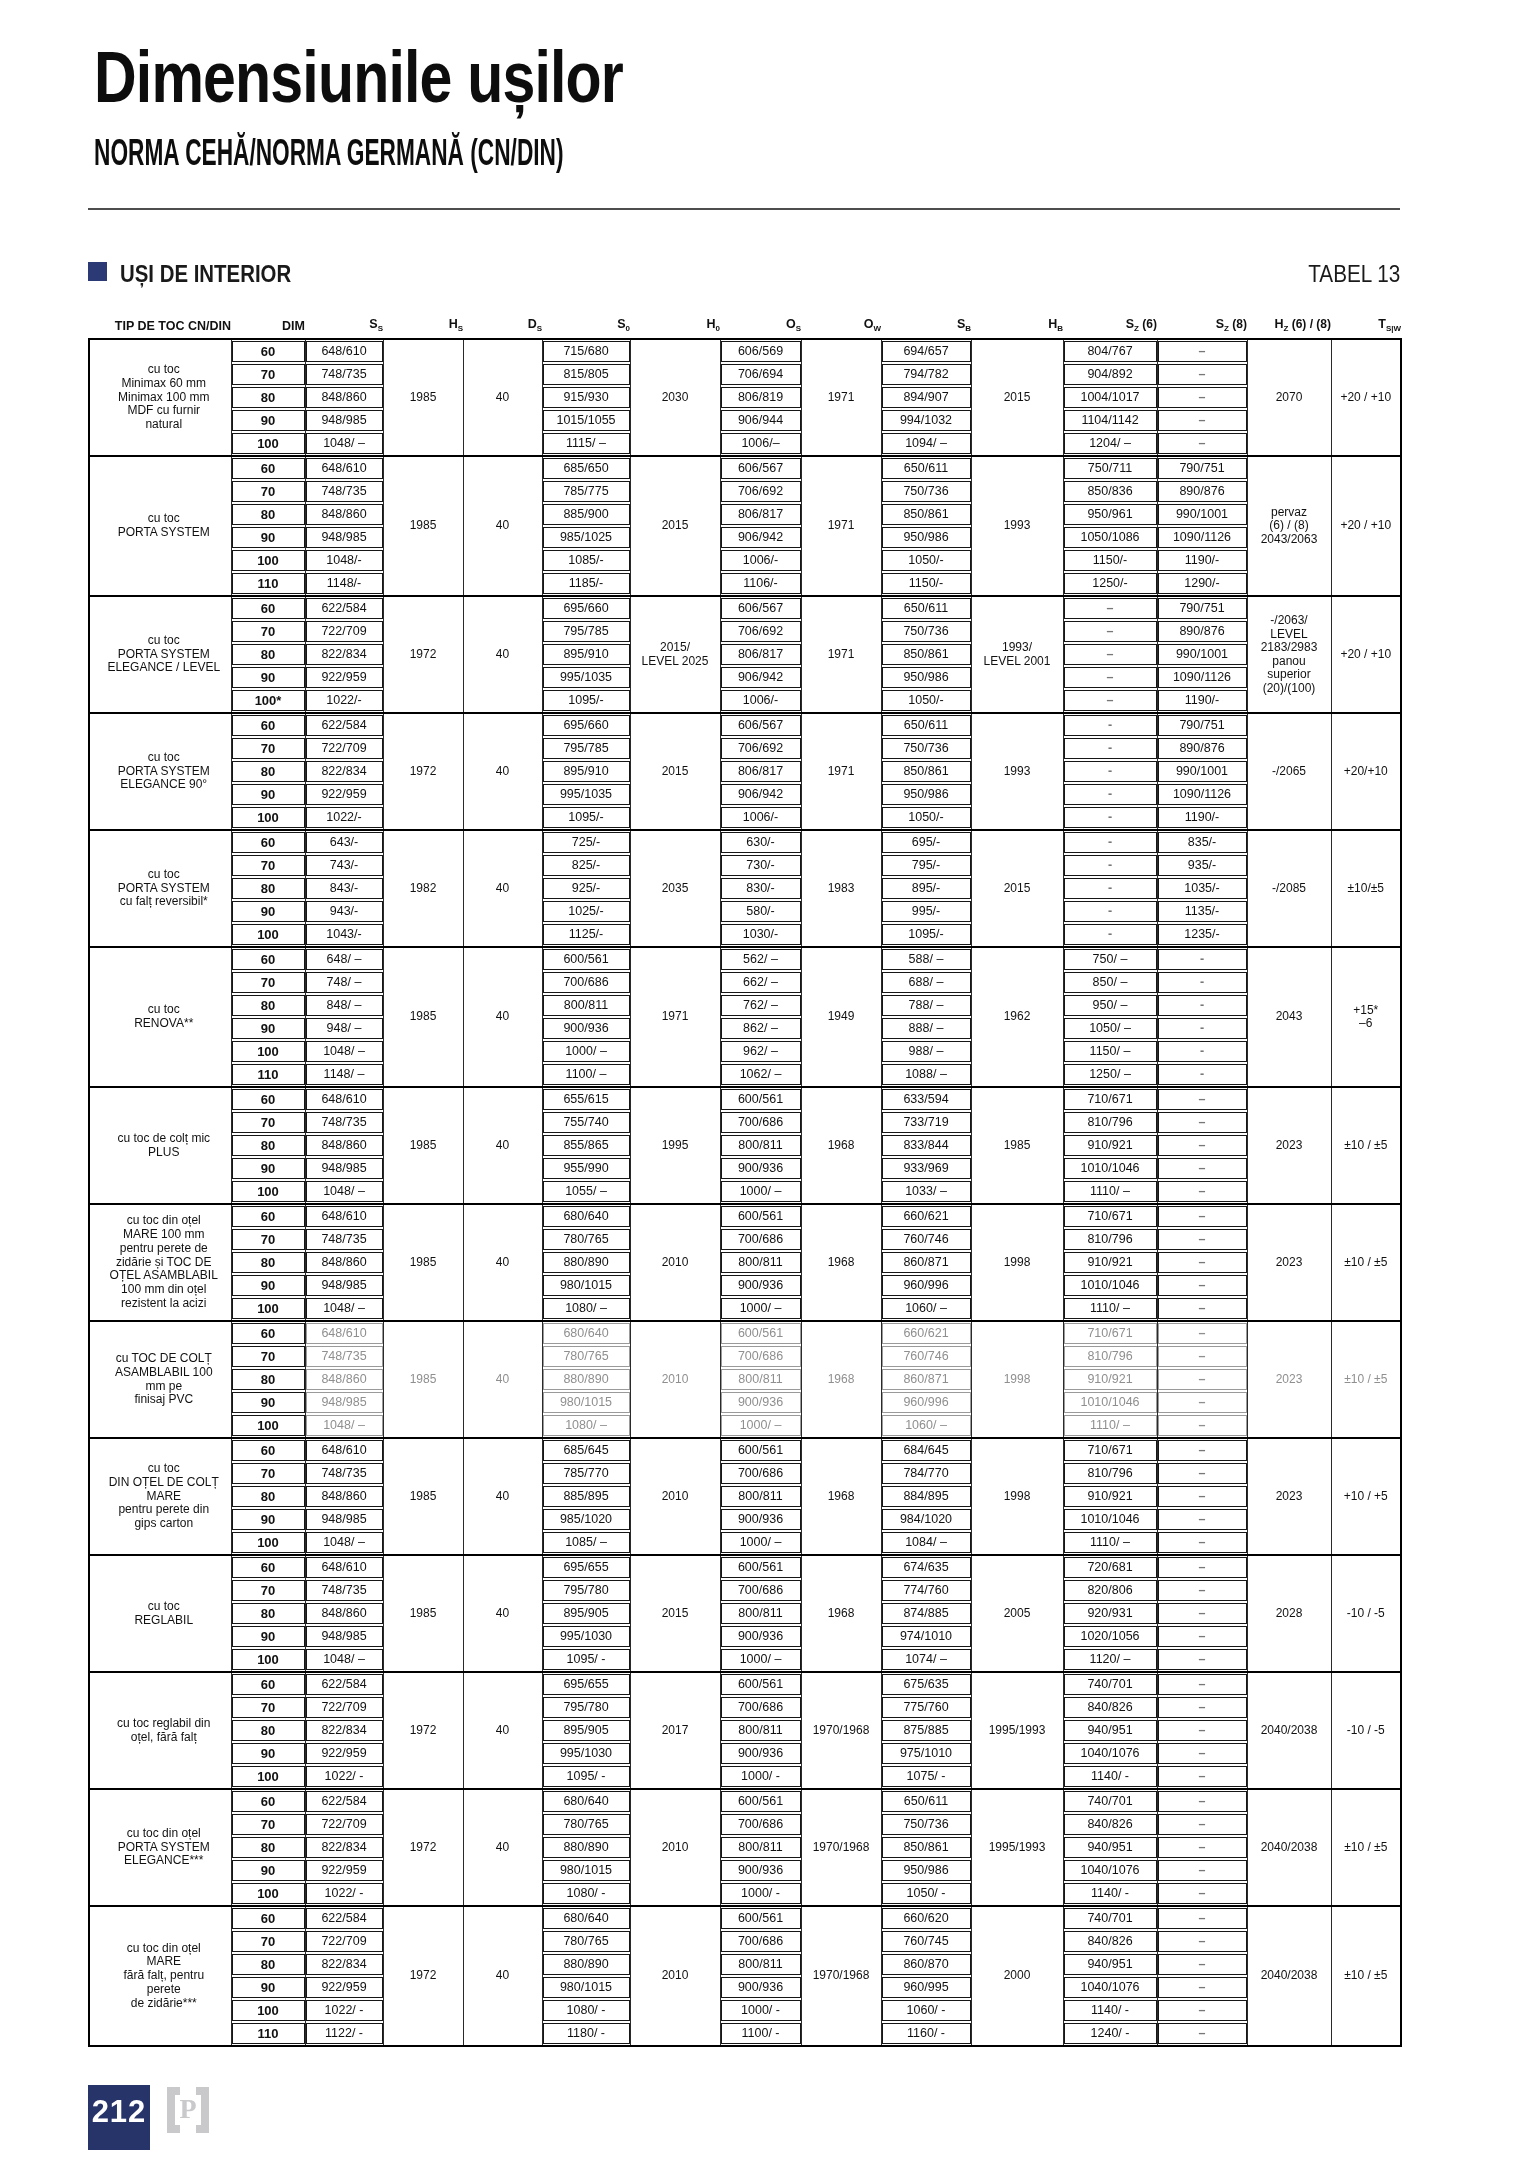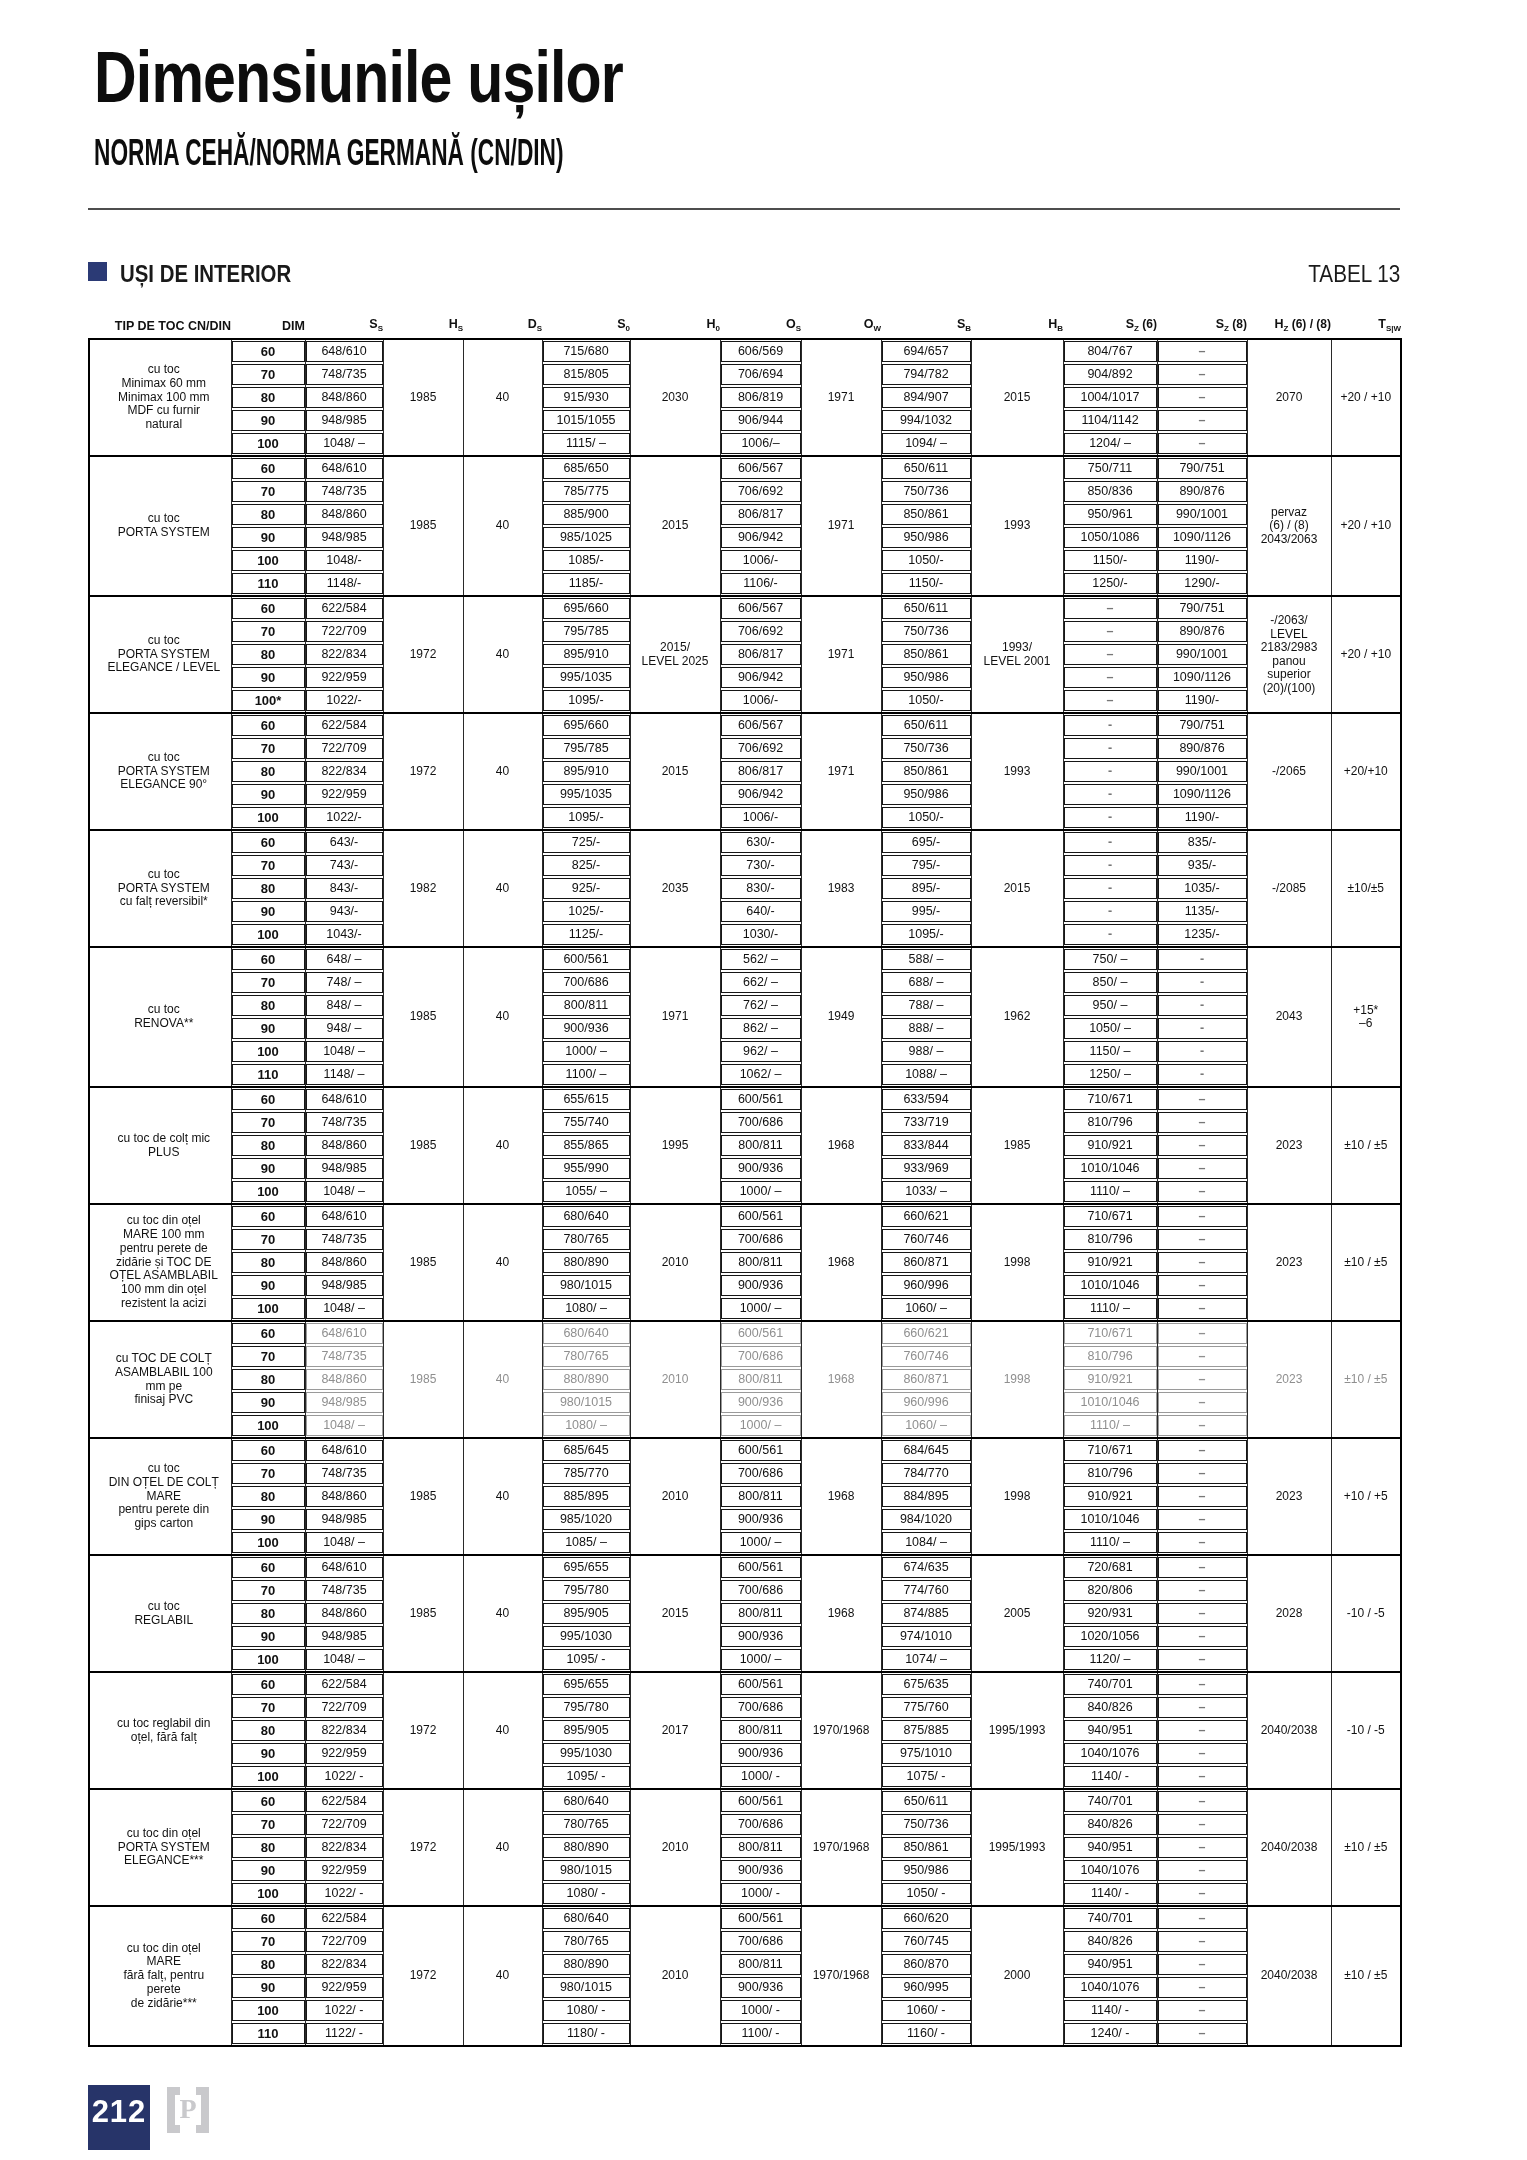--- a/index.html
+++ b/index.html
@@ -718,21 +718,21 @@
           <td>
             <div class="bx bxd">90</div>
           </td>
           <td>
             <div class="bx">943/-</div>
           </td>
           <td>
             <div class="bx">1025/-</div>
           </td>
           <td>
-            <div class="bx">640/-</div>
+            <div class="bx">580/-</div>
           </td>
           <td>
             <div class="bx">995/-</div>
           </td>
           <td>
             <div class="bx dash">-</div>
           </td>
           <td>
             <div class="bx">1135/-</div>
           </td>

